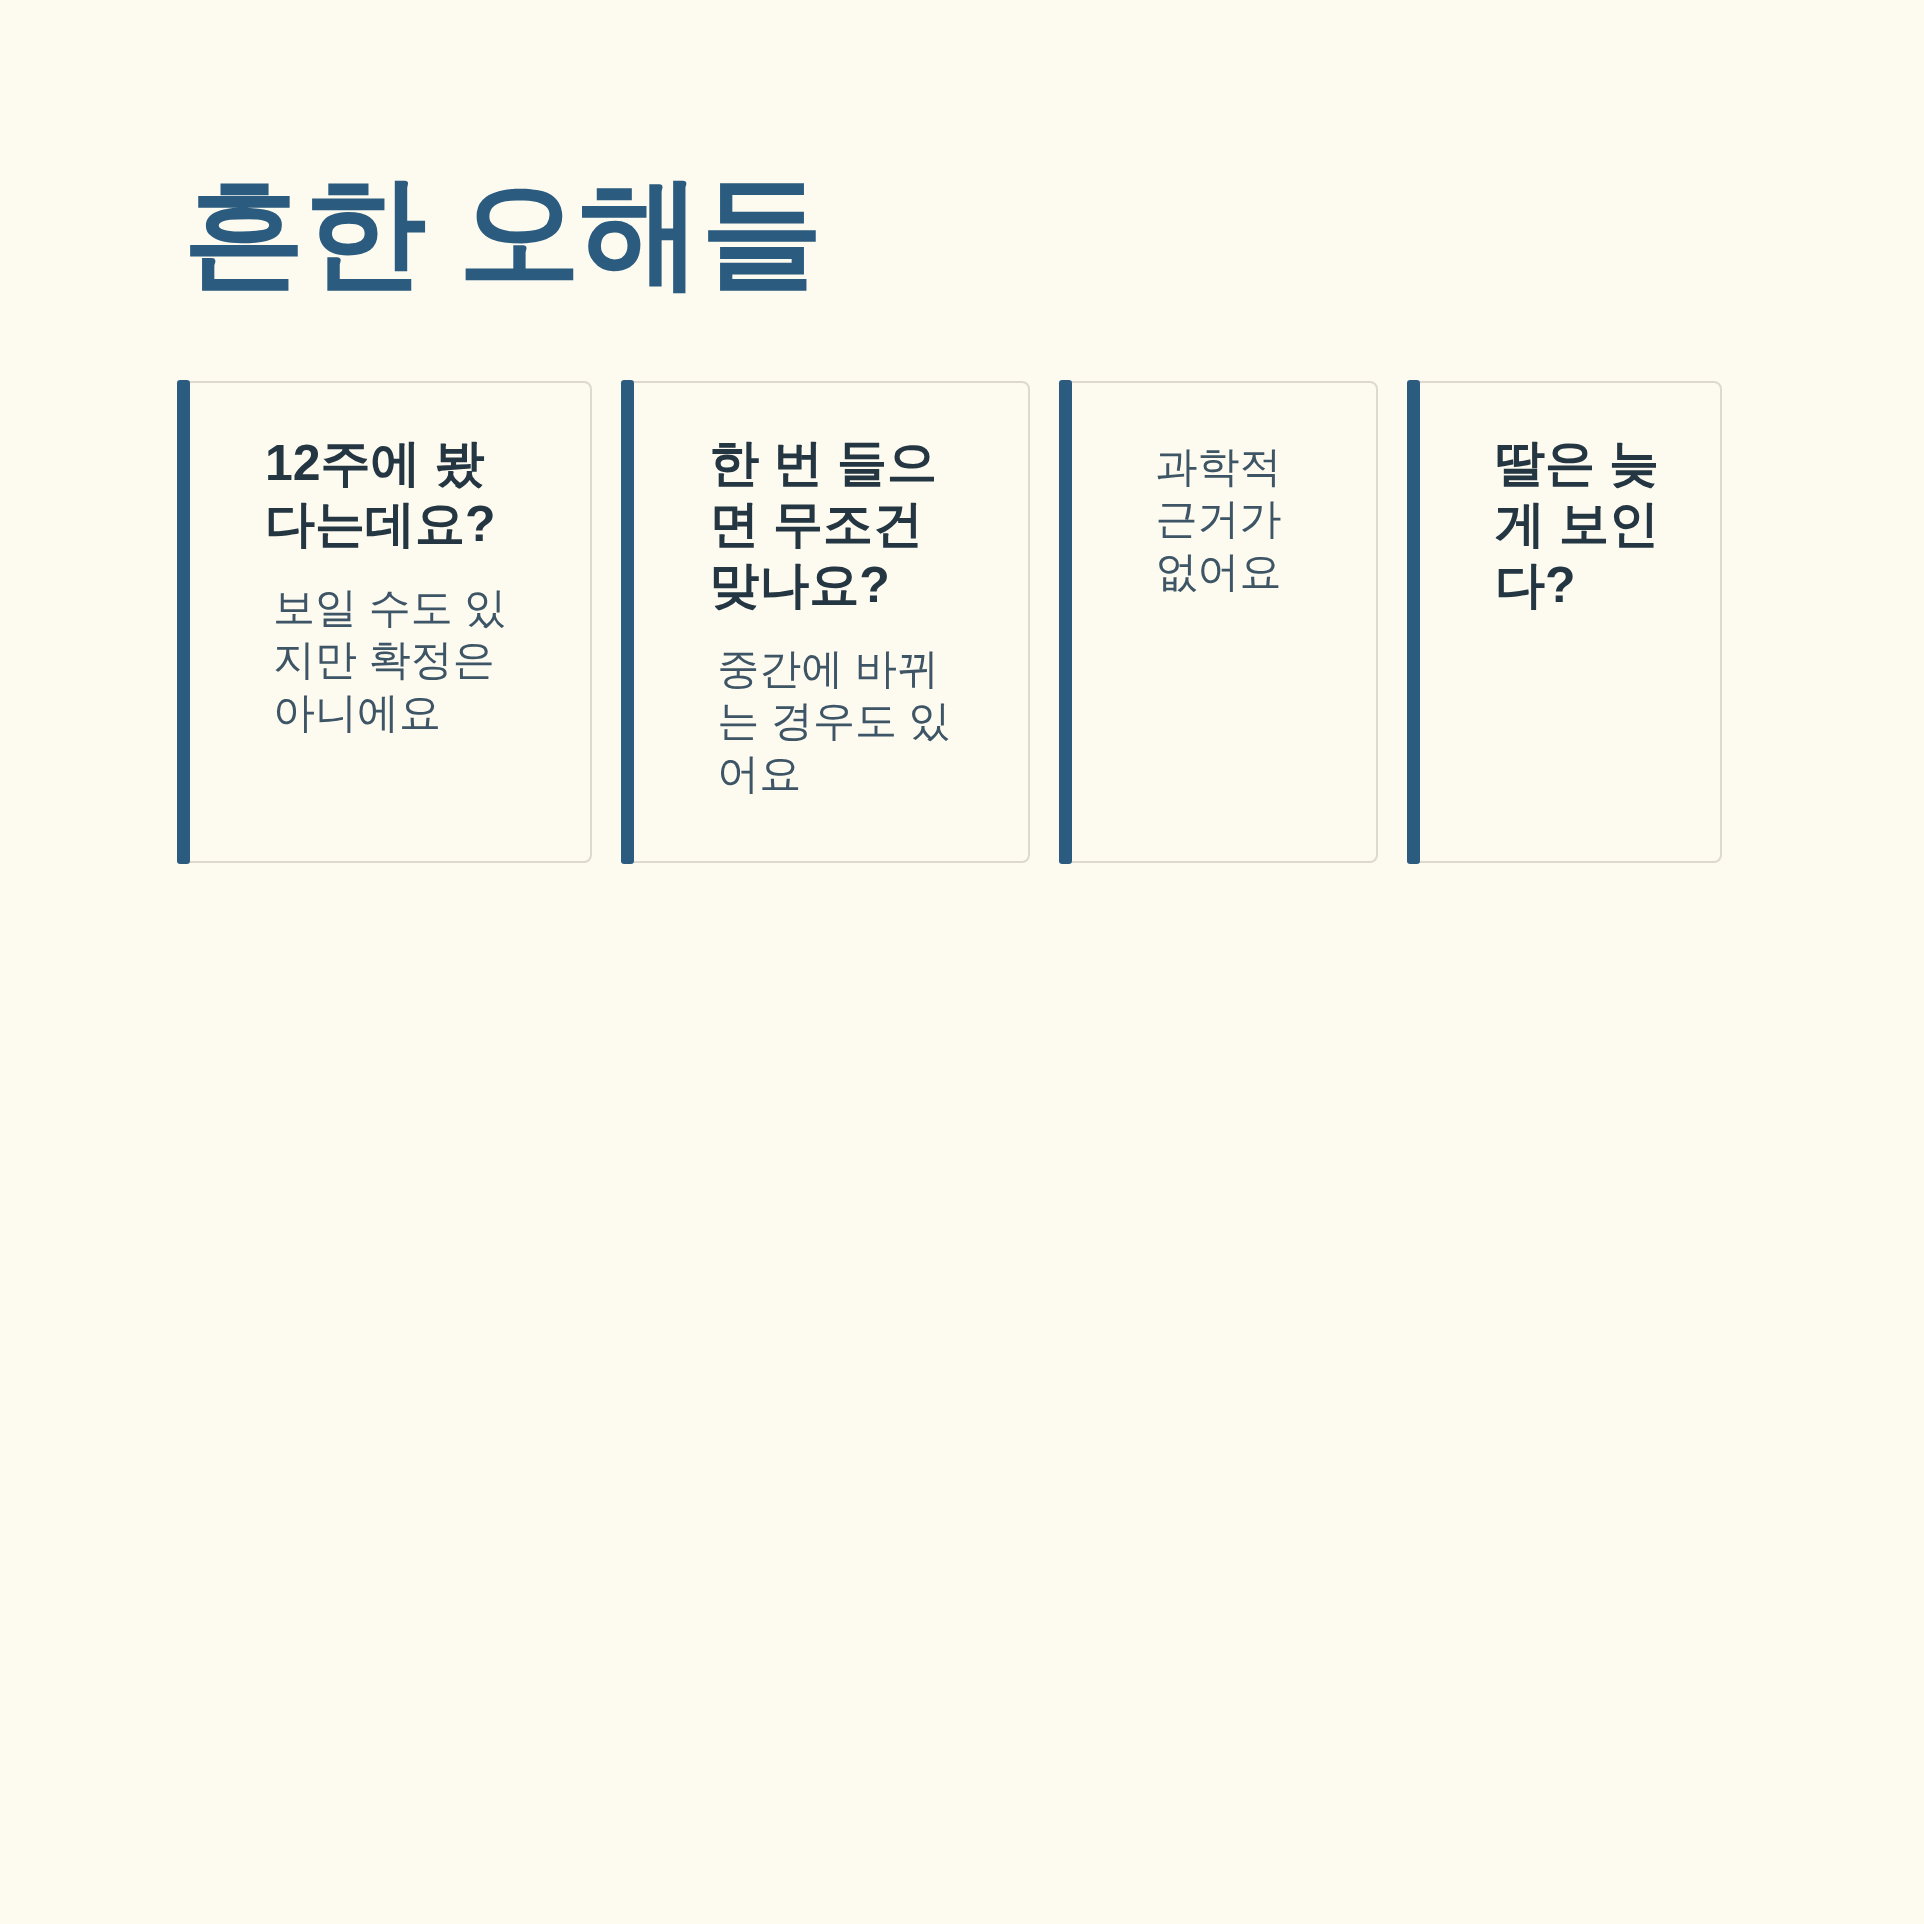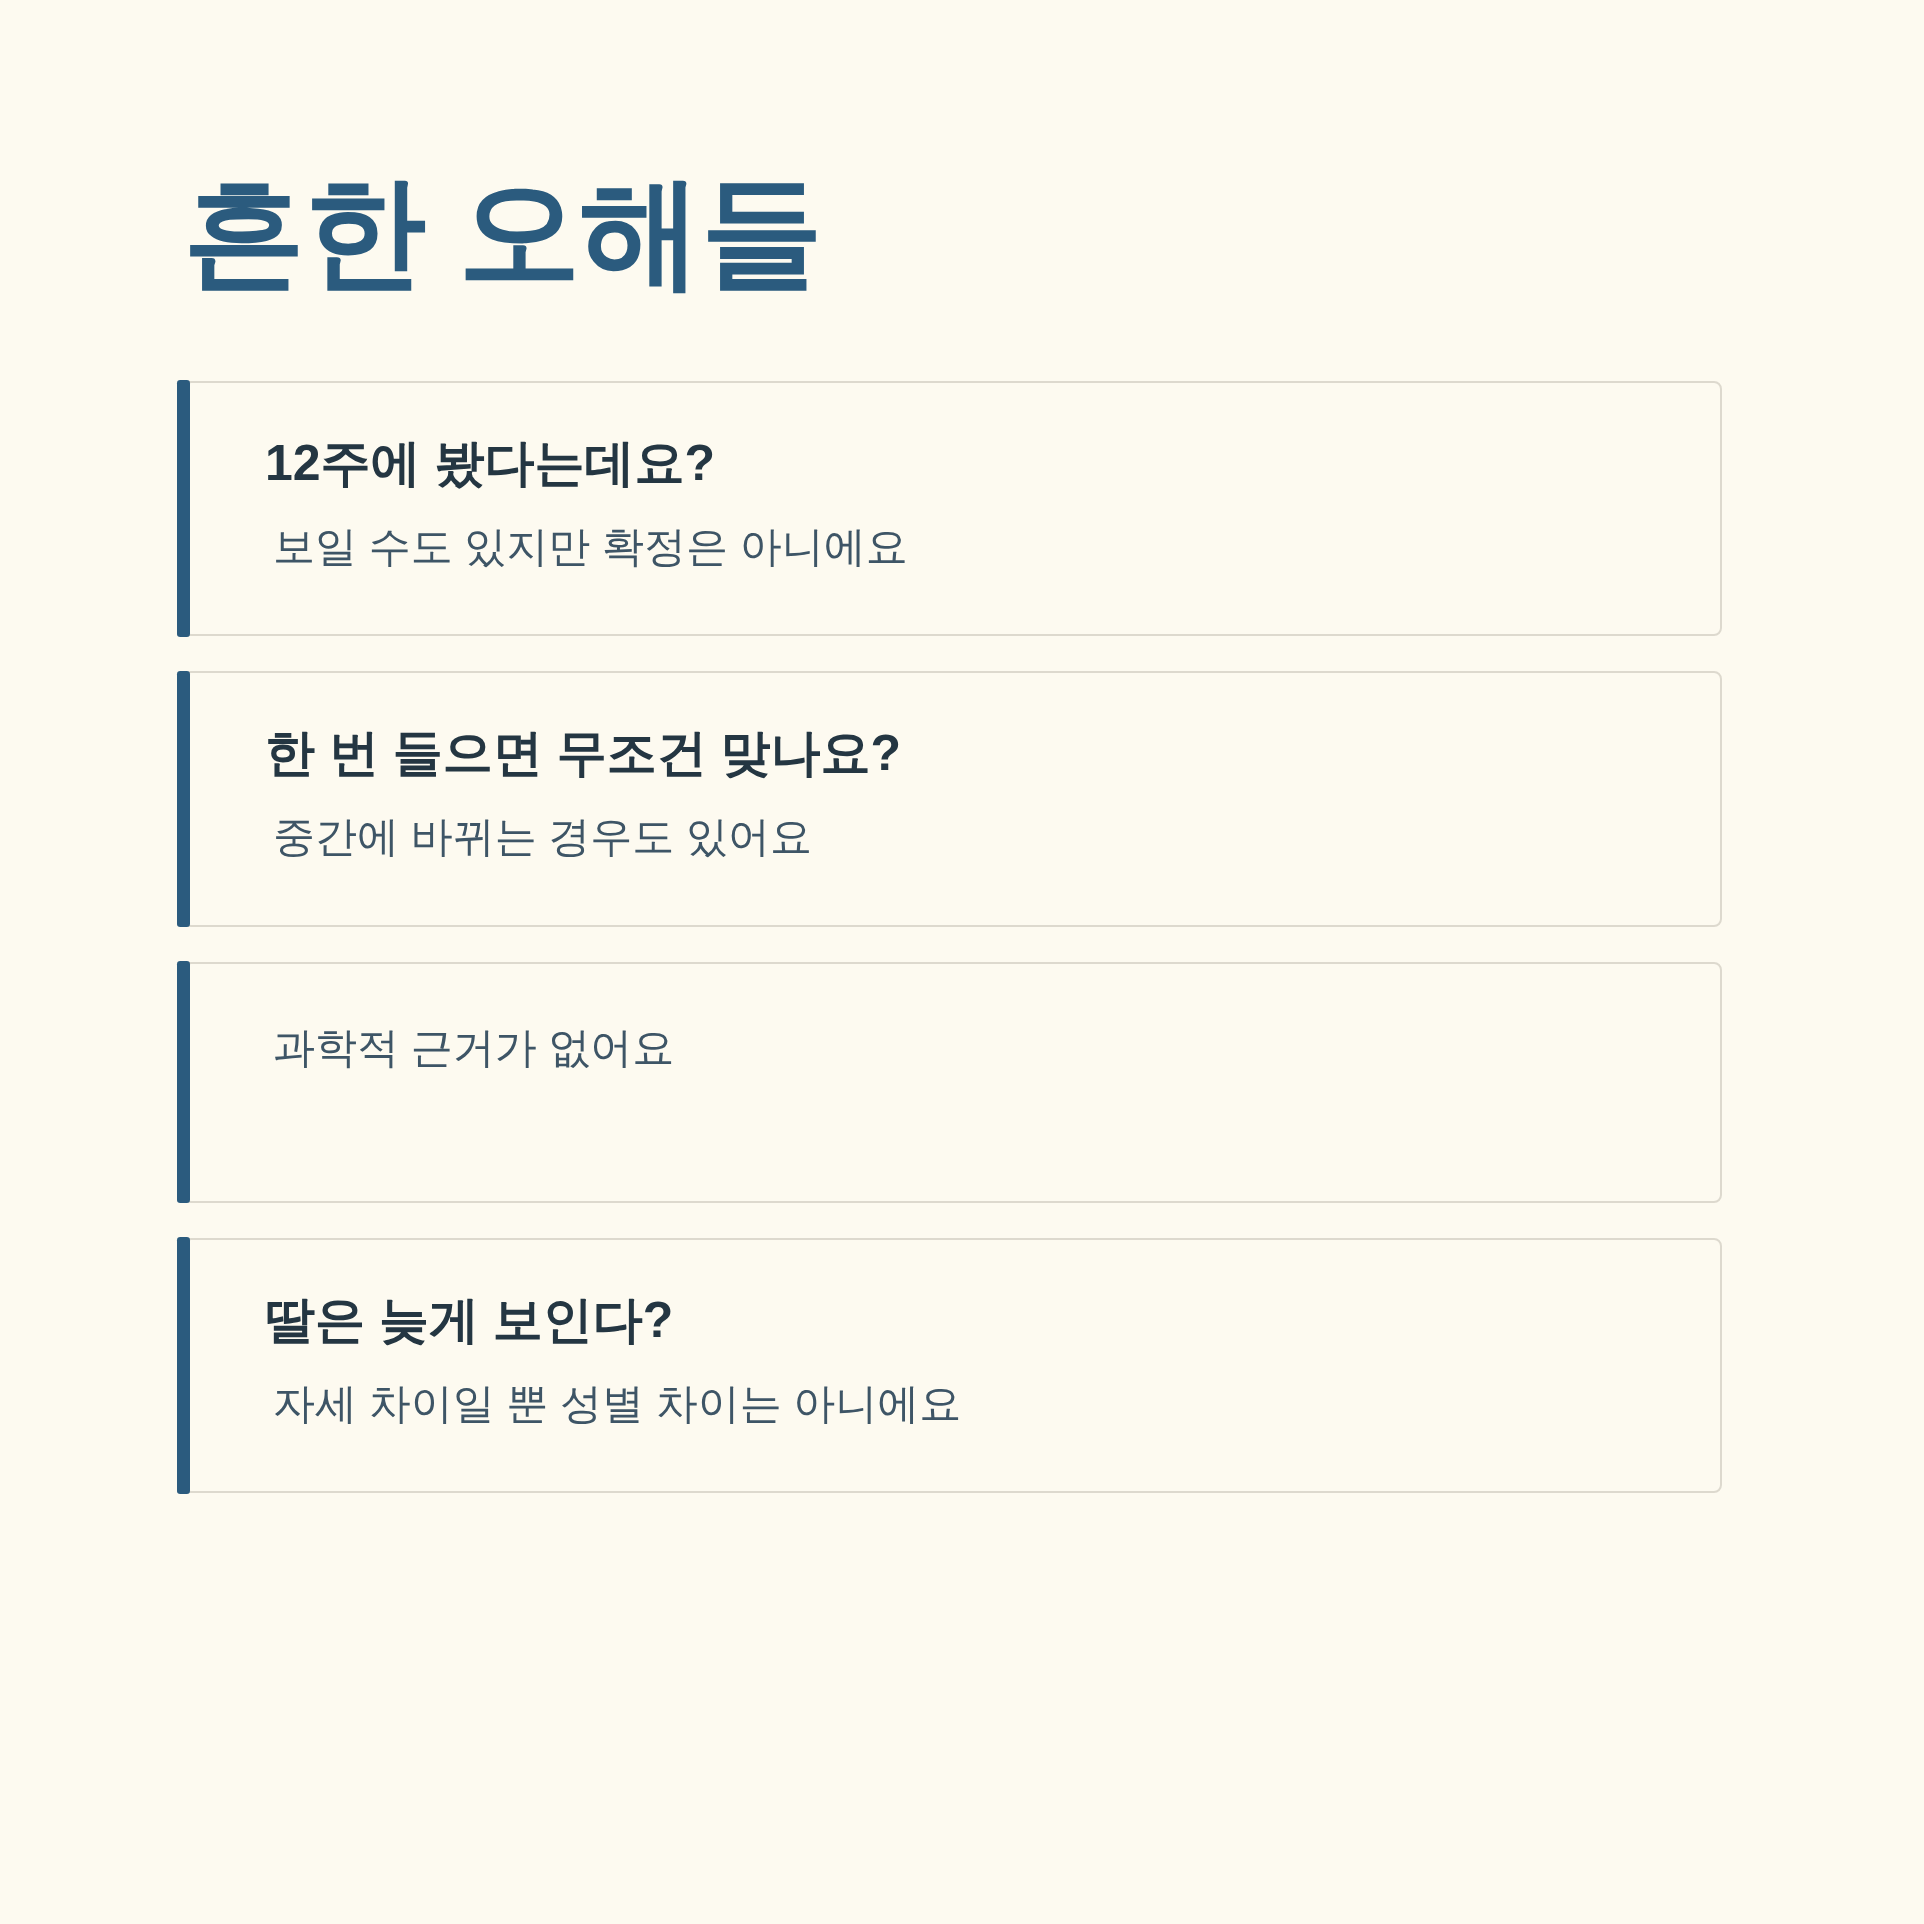--- a/index.html
+++ b/index.html
@@ -25,21 +25,21 @@
     font-size: 122px;
     line-height: 1.12;
     font-weight: 700;
     color: #2B5B7E;
     letter-spacing: -0.8px;
     margin: 0 0 80px 0;
     padding: 0;
   }
   .card-list {
     display: flex;
-    flex-direction: column;
+    flex-direction: row;
     gap: 35px;
     justify-content: space-between;
   }
   .card {
     position: relative;
     box-sizing: border-box;
     background: #FDFAF0;
     border: 2.4px solid #DDD9CE;
     border-radius: 8px;
     padding: 50px 56px 53px 80px;
@@ -91,18 +91,17 @@
     </div>
 
     <div class="card">
       <span class="card-accent"></span>
       <p class="card-answer">과학적 근거가 없어요</p>
     </div>
 
     <div class="card">
       <span class="card-accent"></span>
       <p class="card-question">딸은 늦게 보인다?</p>
-      <p class="card-answer">자세 차이일 뿐 성별 차이는 아니에요</p>
     </div>
 
   </div>
 </div>
 
 
 </body></html>

